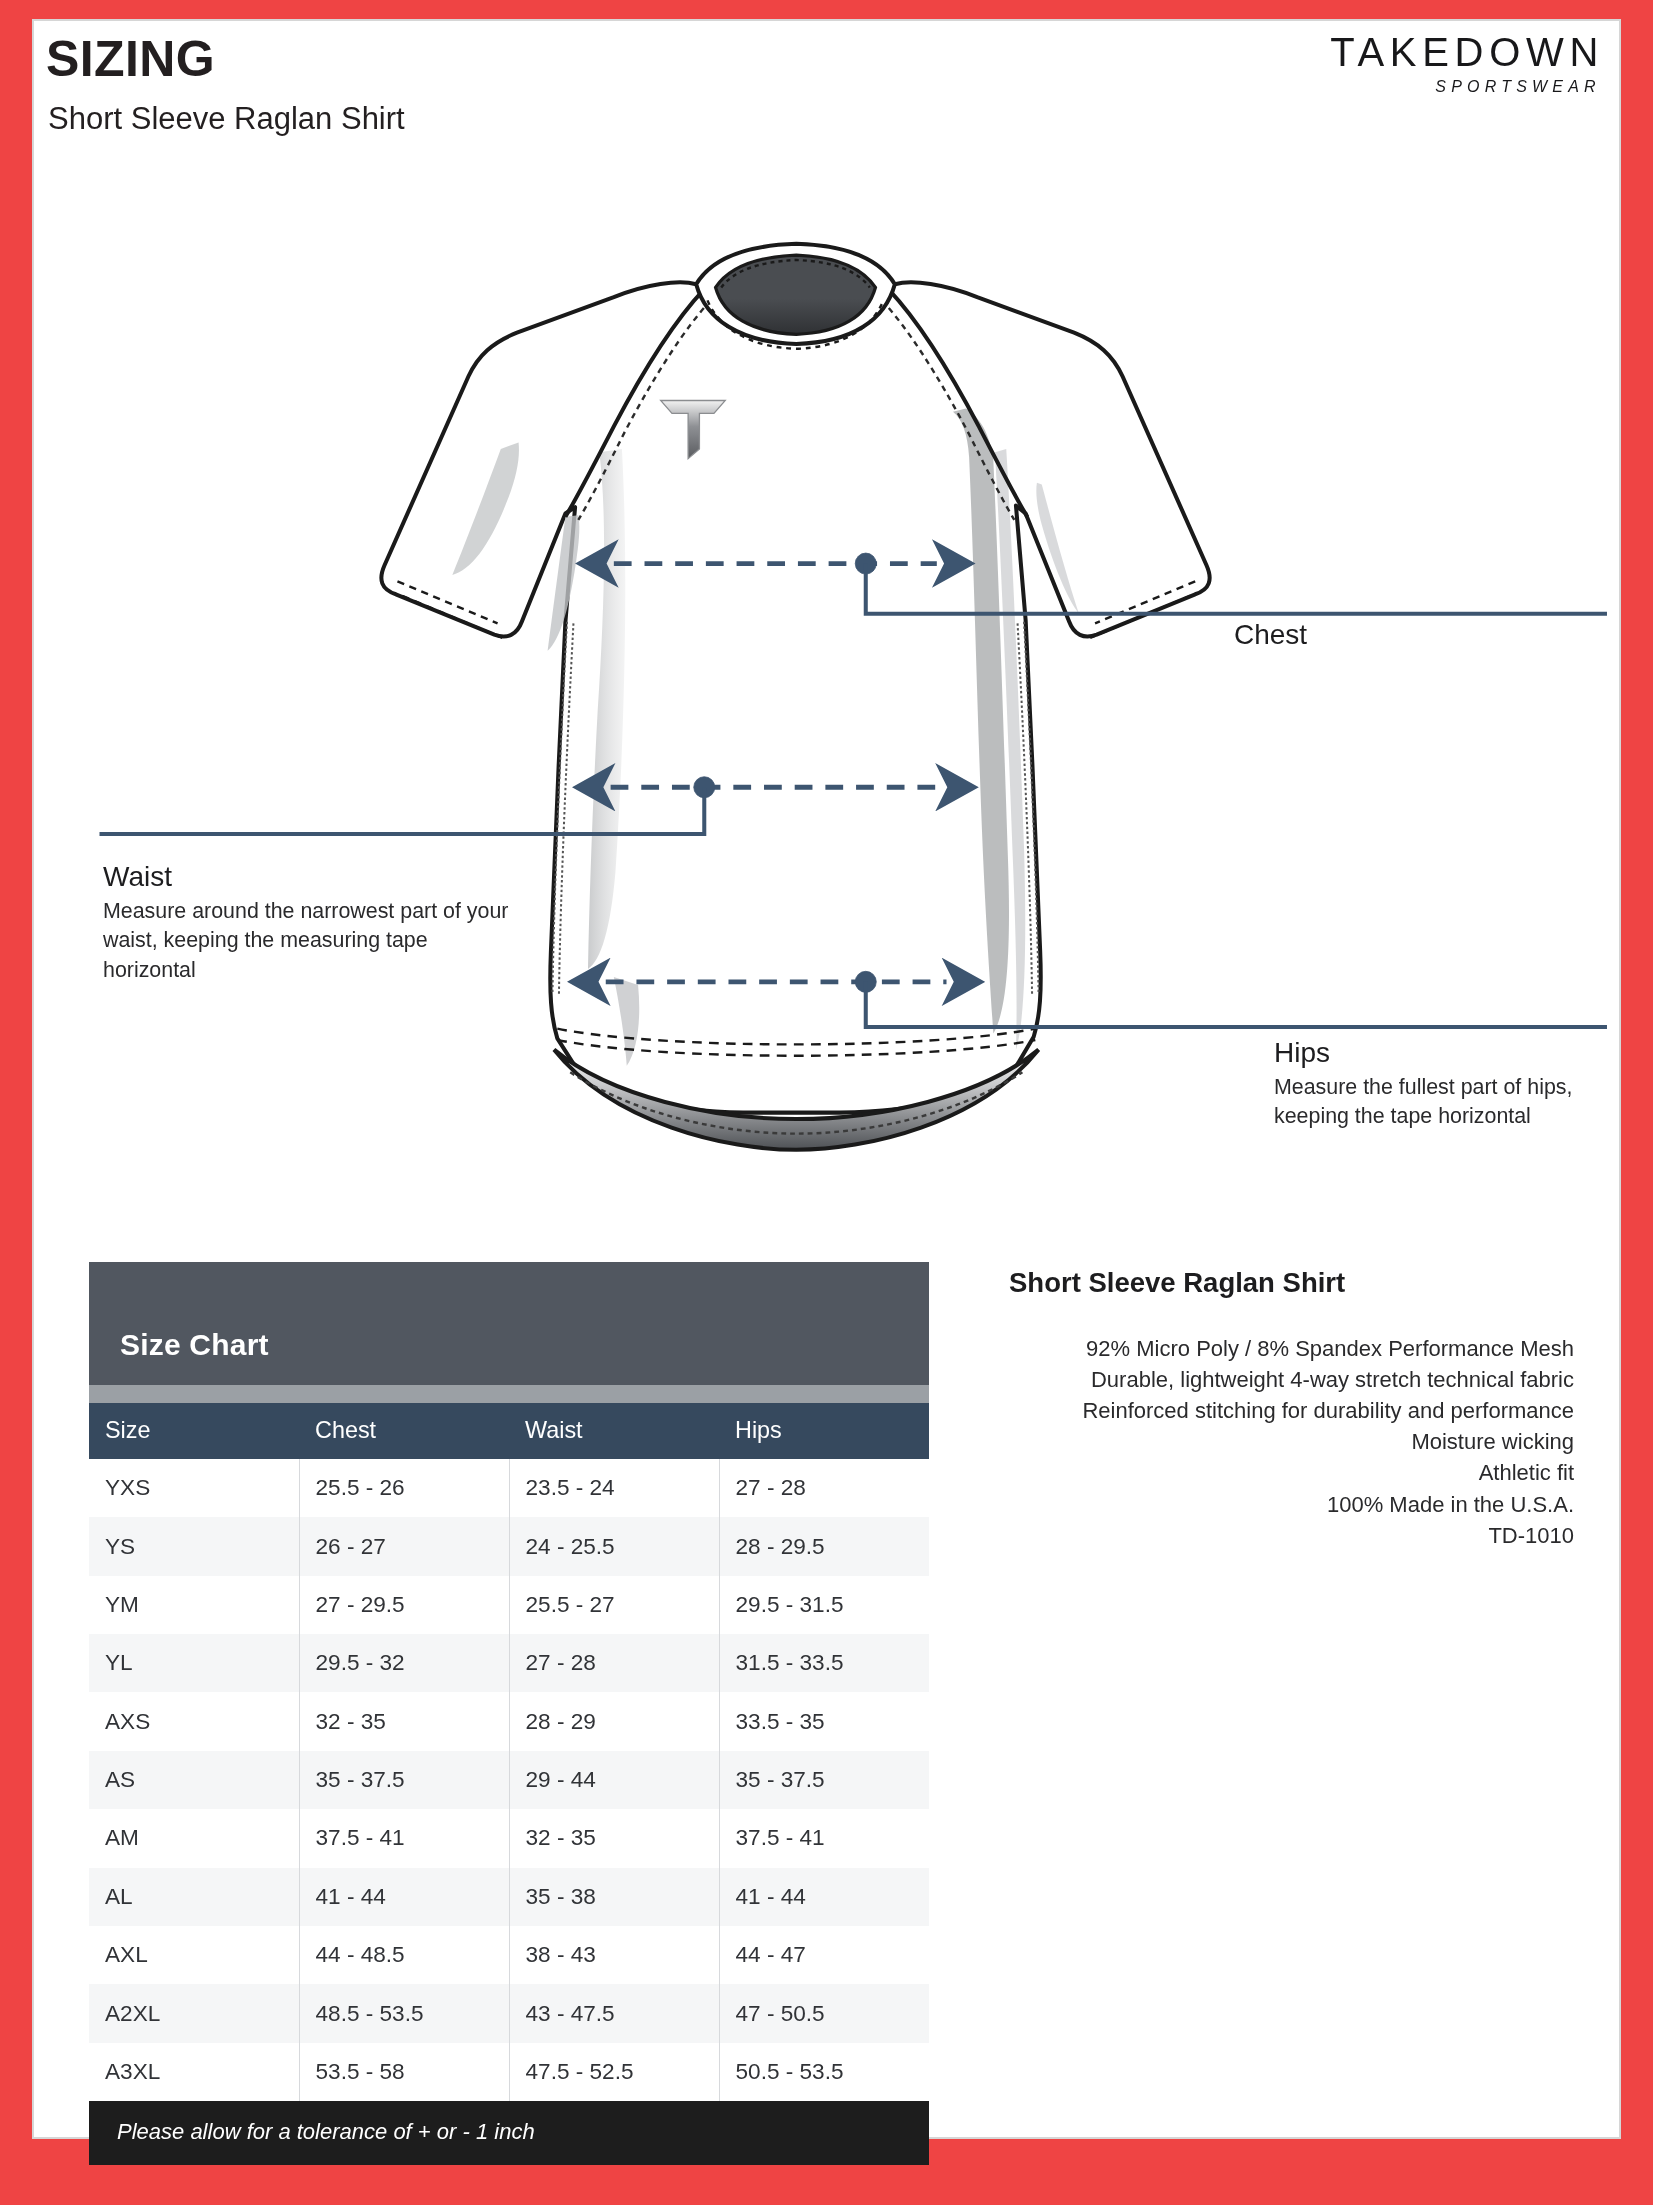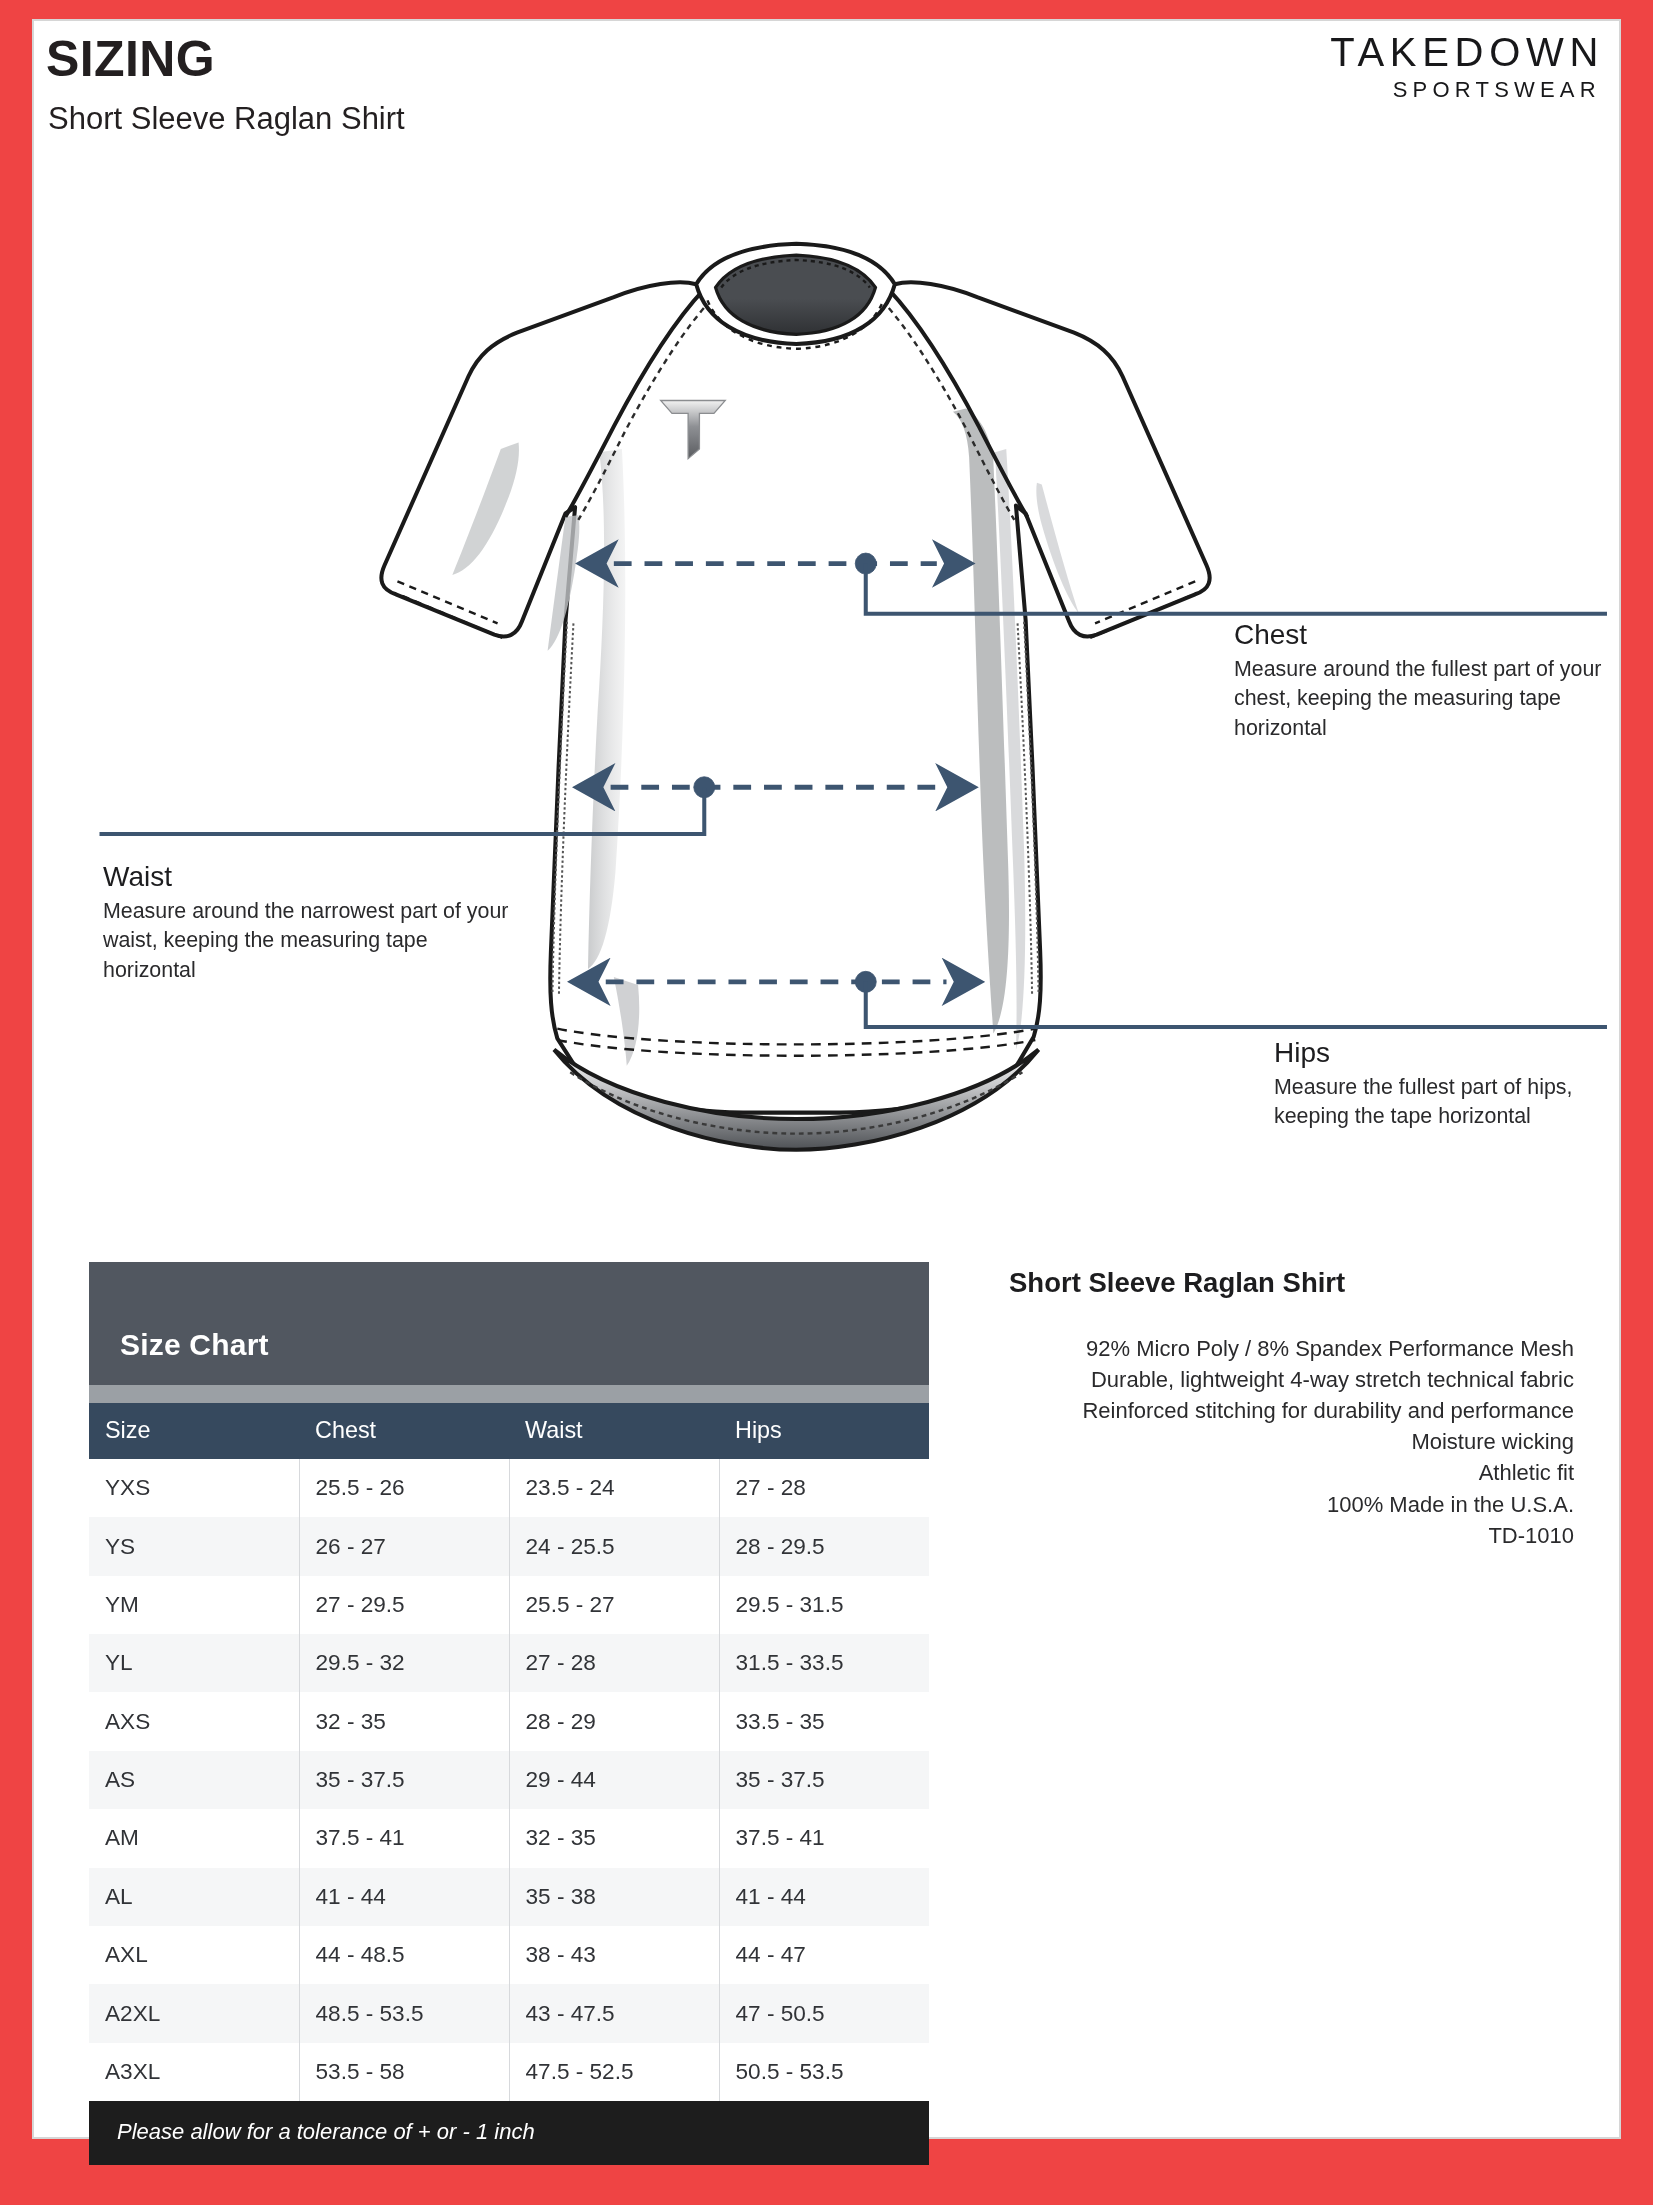--- a/index.html
+++ b/index.html
@@ -65,23 +65,24 @@
     font-size: 40px;
     letter-spacing: 5.7px;
     color: #18181a;
     font-weight: 400;
     line-height: 1;
     display: block;
     font-family: "Liberation Sans", sans-serif;
   }
   .logo-sub {
     display: block;
-    font-size: 22px;
+    font-size: 16px;
     letter-spacing: 5.2px;
     color: #18181a;
+    font-style: italic;
     margin-top: 7.3px;
     padding-right: 3.2px;
     line-height: 1;
   }
 
   
   .illus {
     position: absolute;
     left: 0;
     top: 0;
@@ -335,21 +336,20 @@
 
     <g stroke="#3d5570" fill="#3d5570">
       <line x1="750" y1="1216" x2="1172" y2="1216" stroke-width="6" stroke-dasharray="22 16" marker-start="url(#arrL)" marker-end="url(#arrR)"></line>
       <circle cx="1072" cy="1216" r="13"></circle>
       <path d="M 1072,1216 L 1072,1272 L 1990,1272" fill="none" stroke-width="5"></path>
     </g>
   </svg>
 
   <div class="callout" id="callout-chest">
     <div class="c-title">Chest</div>
-    <div class="c-body">Measure around the fullest part of your chest, keeping the measuring tape horizontal</div>
   </div>
 
   <div class="callout" id="callout-waist">
     <div class="c-title">Waist</div>
     <div class="c-body">Measure around the narrowest part of your waist, keeping the measuring tape horizontal</div>
   </div>
 
   <div class="callout" id="callout-hips">
     <div class="c-title">Hips</div>
     <div class="c-body">Measure the fullest part of hips, keeping the tape horizontal</div>

